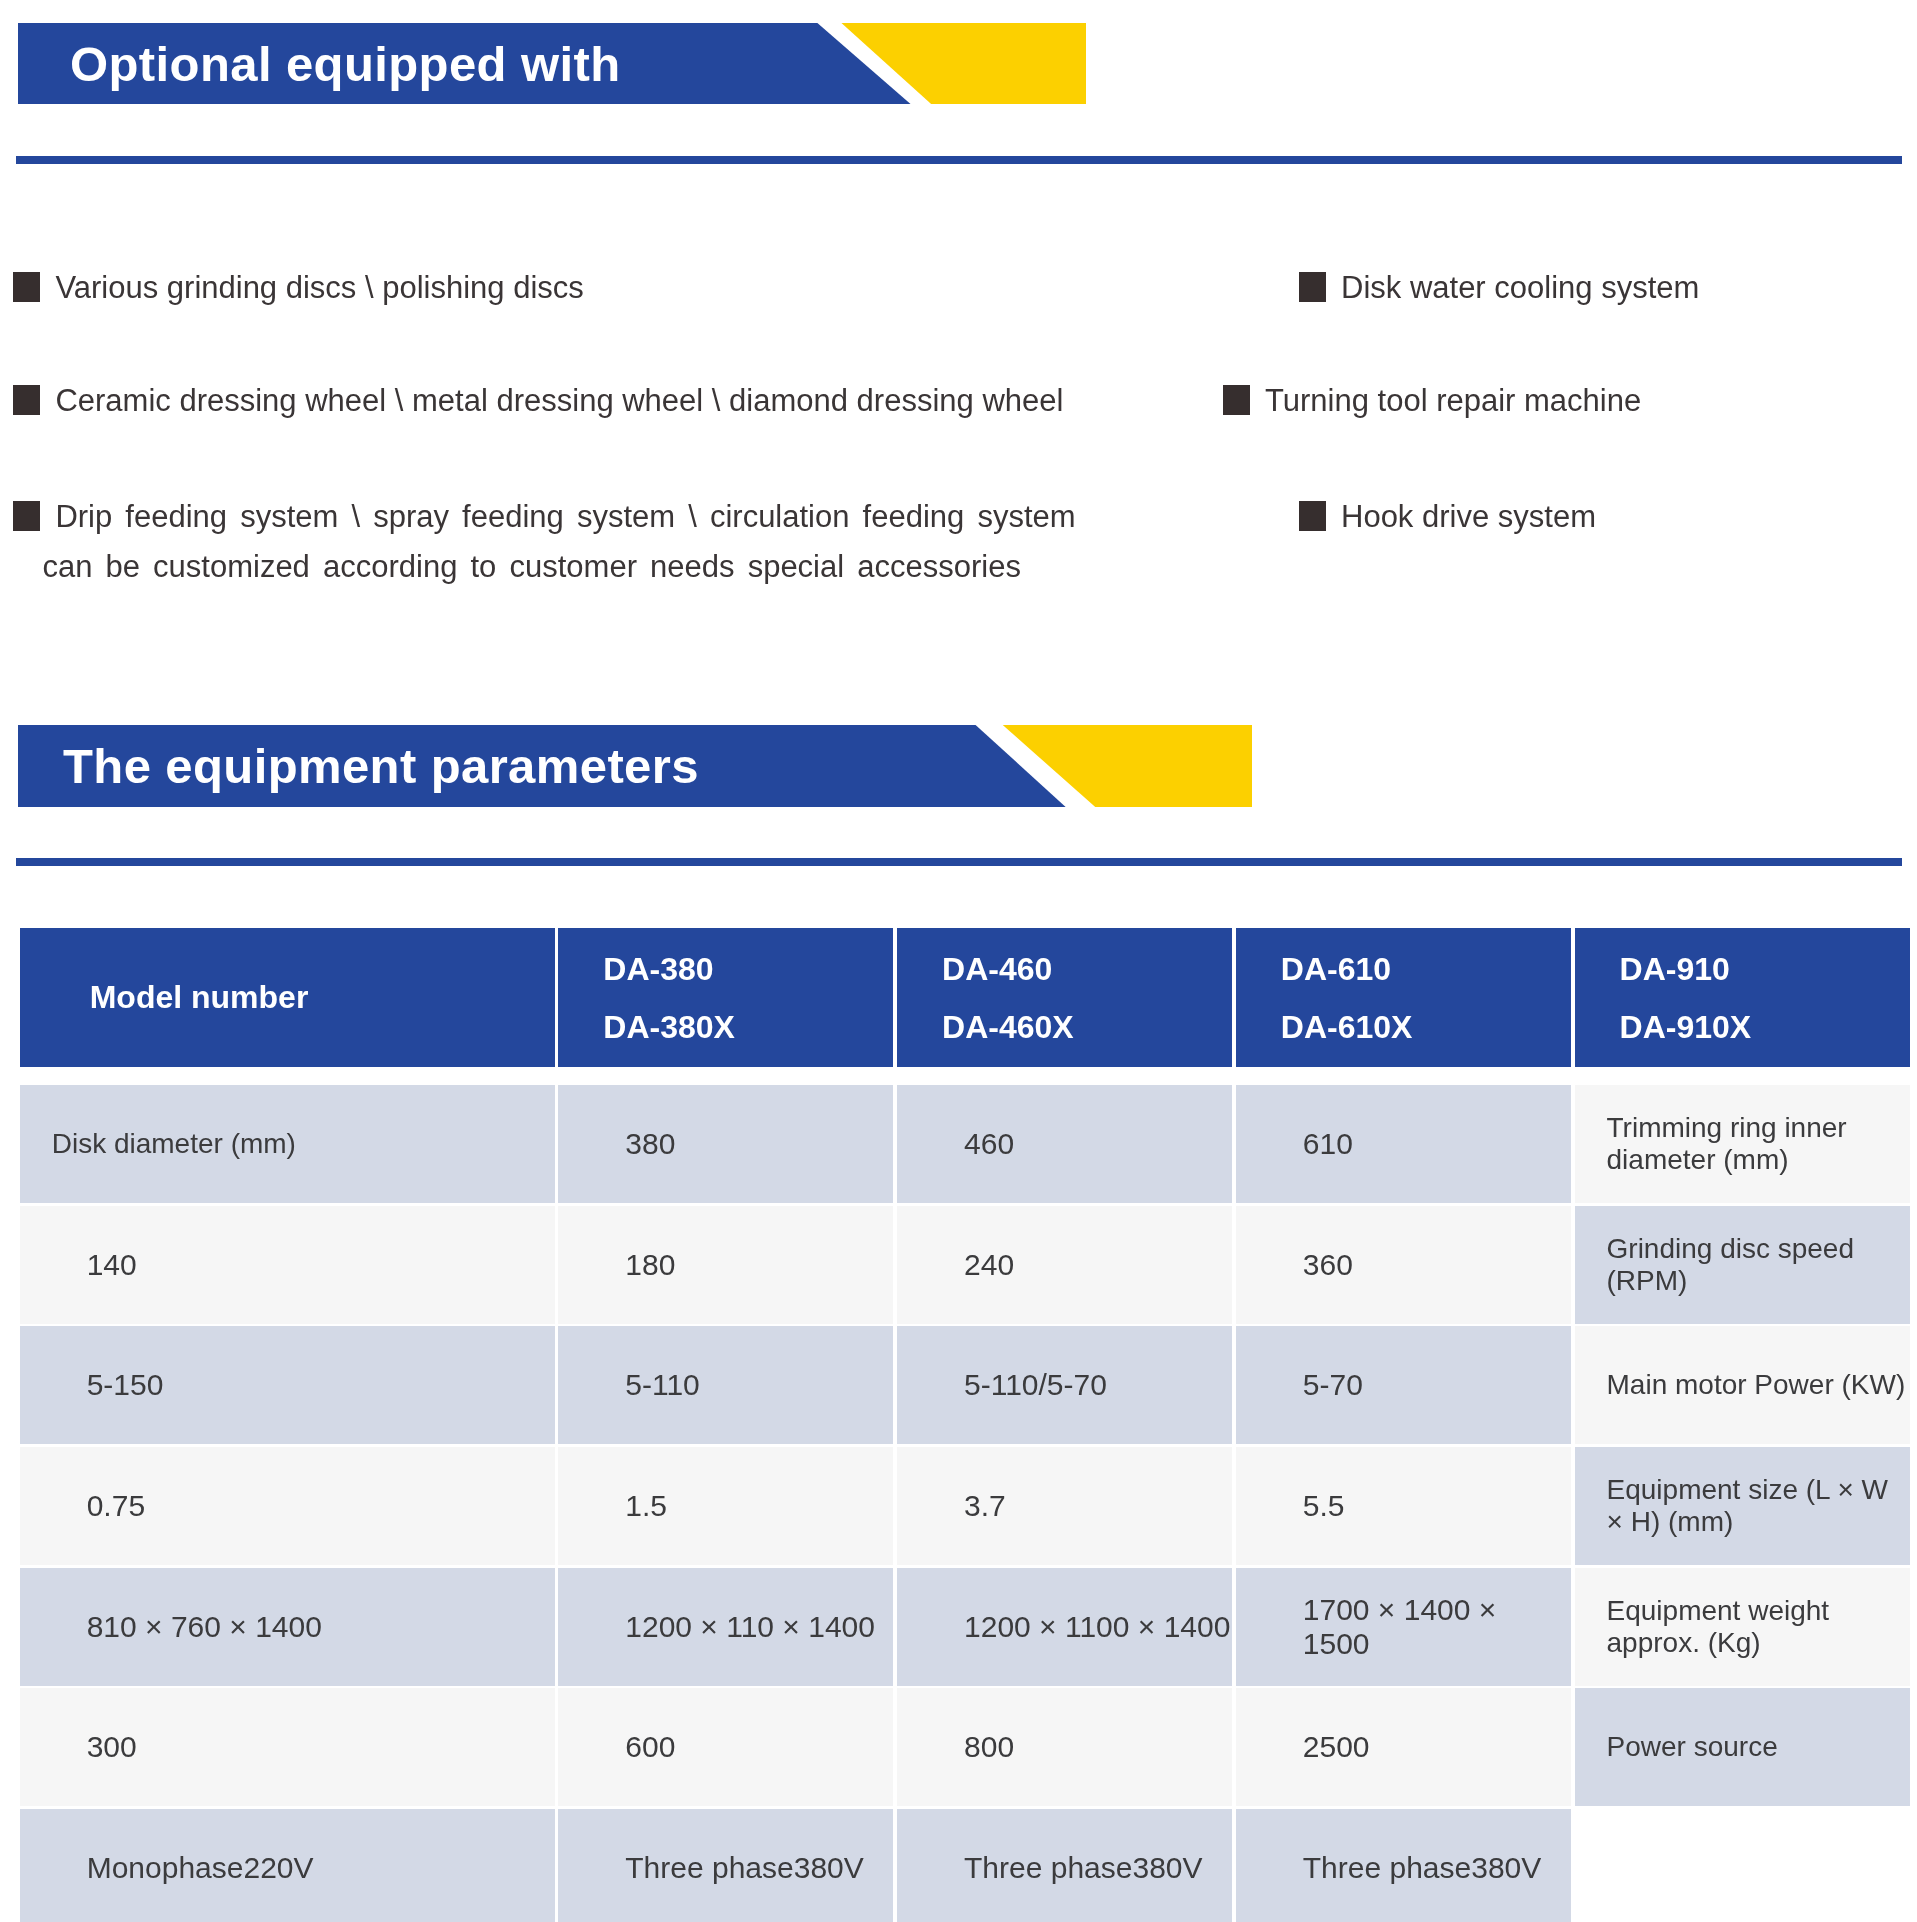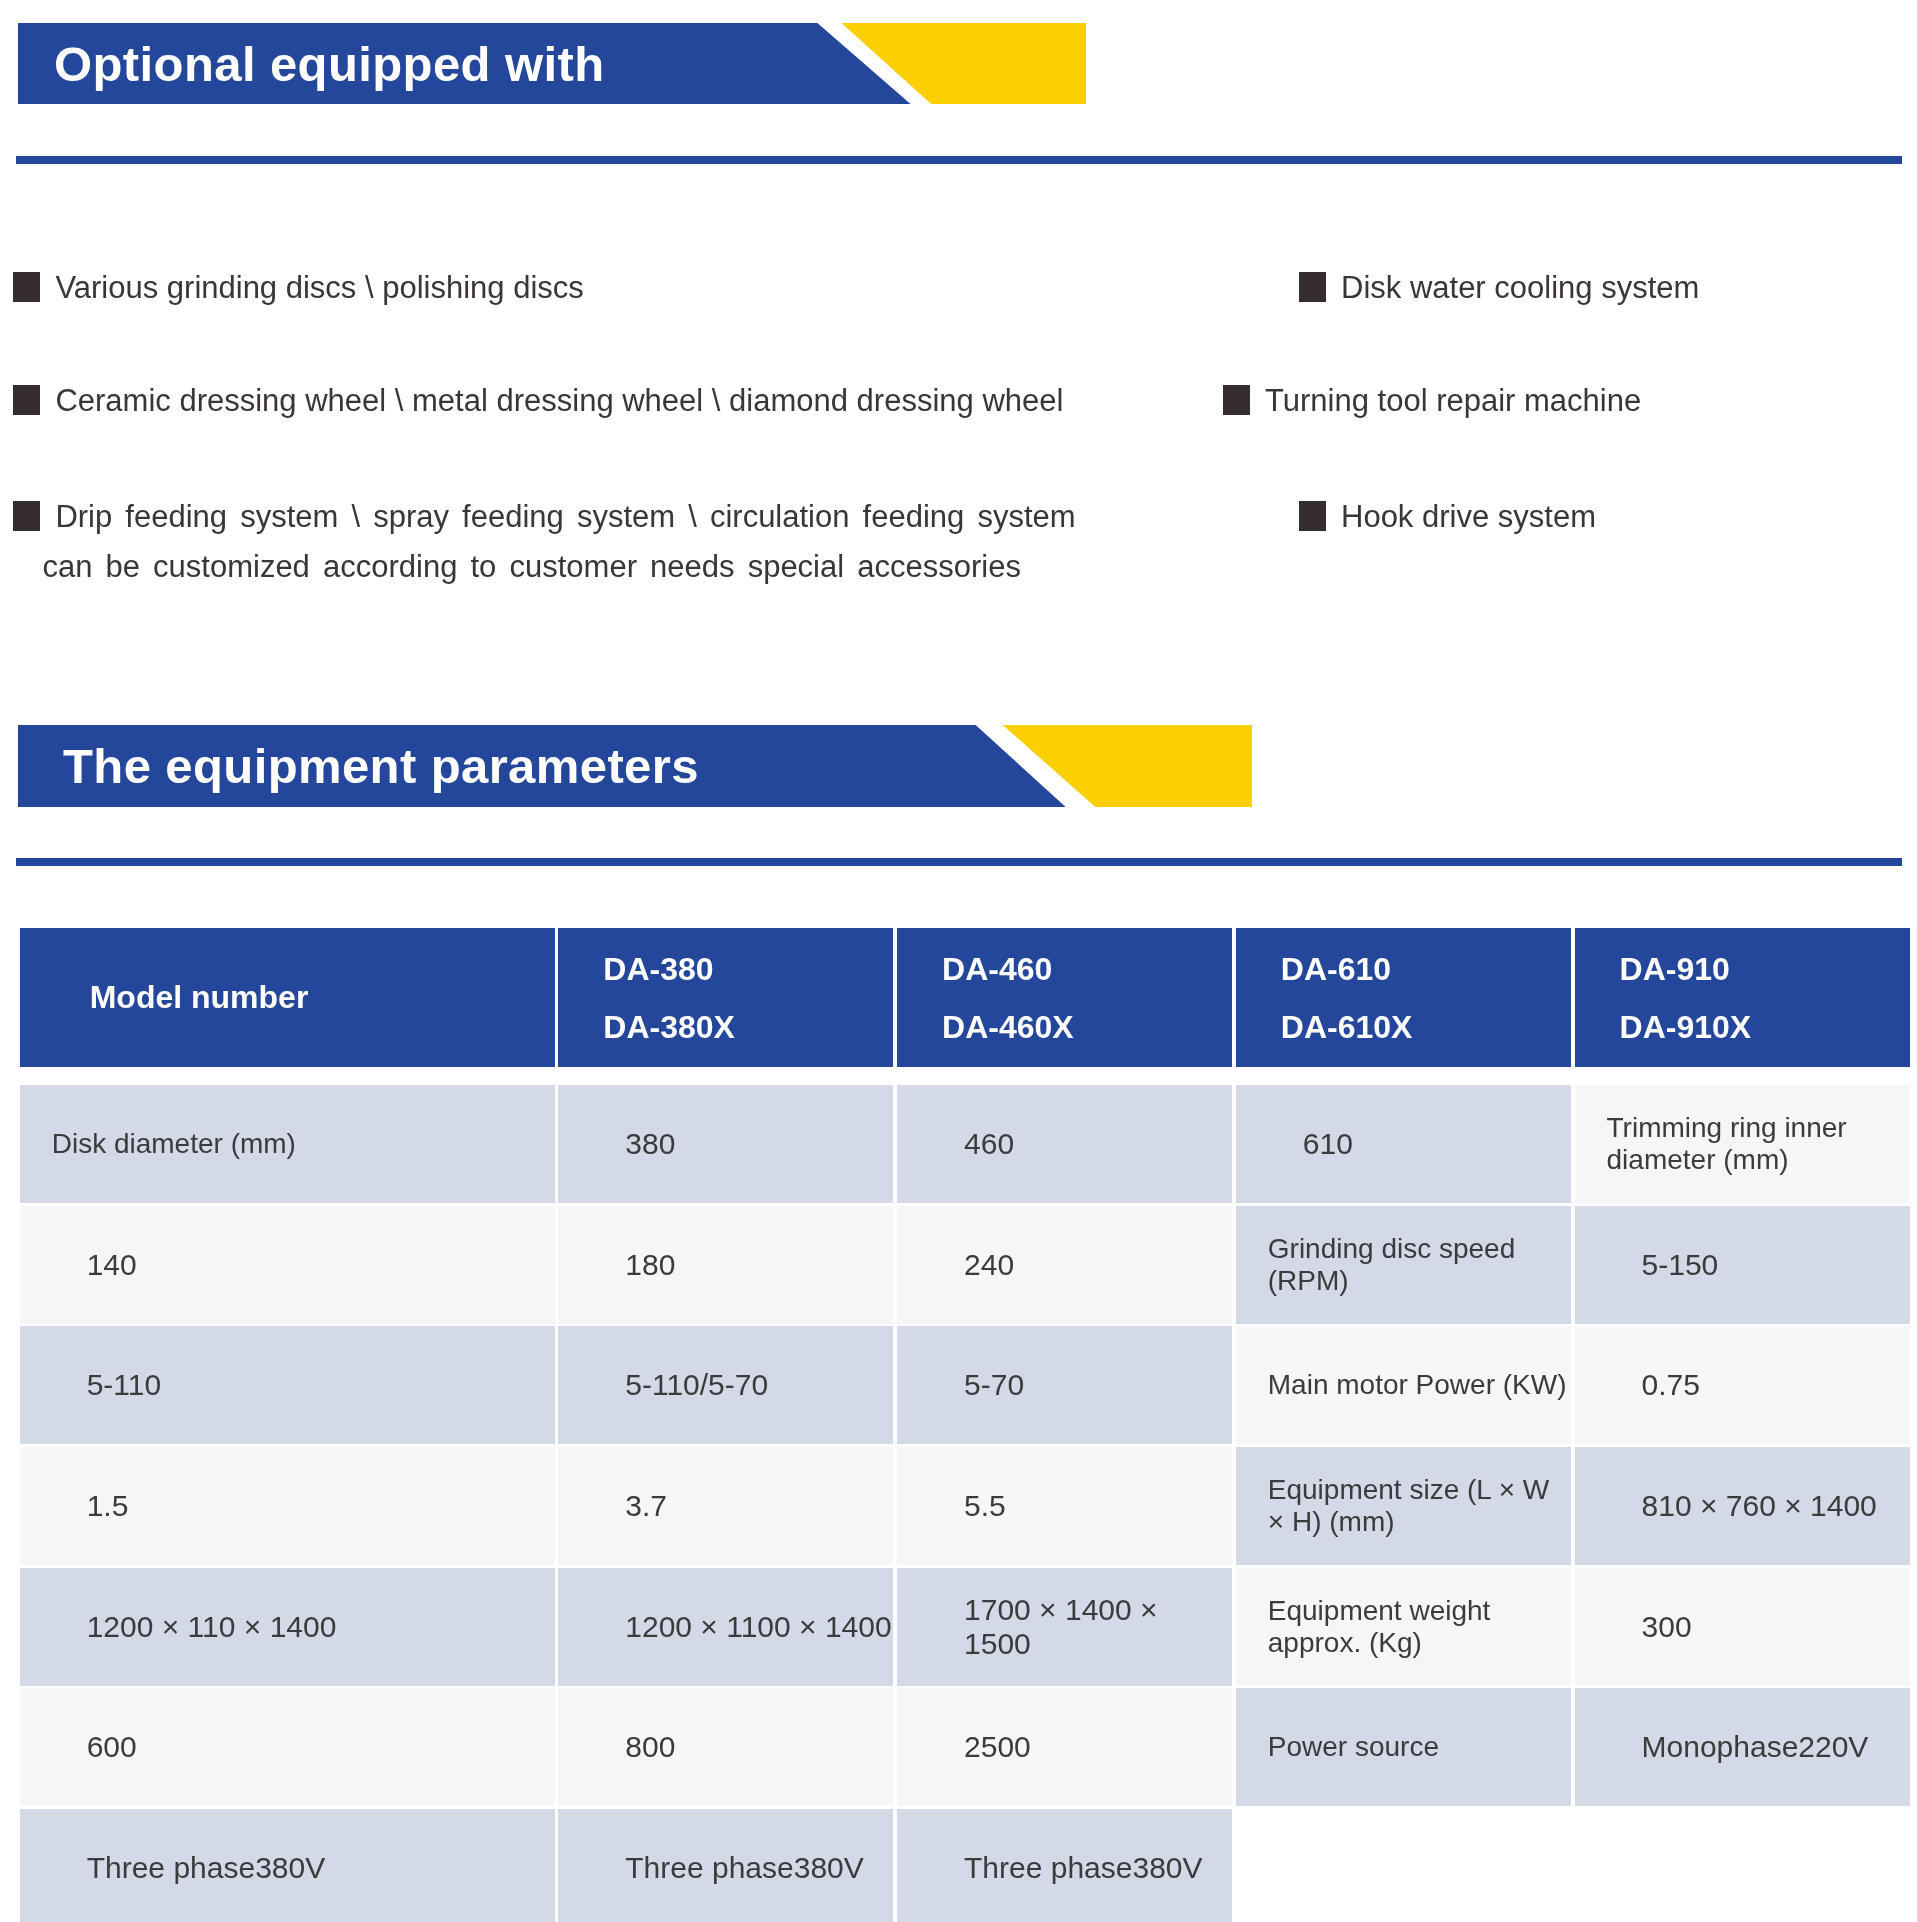--- a/index.html
+++ b/index.html
@@ -12,21 +12,21 @@
   .banner .shape.blue  { background:#24479C; }
   .banner .shape.yellow{ background:#FCD000; }
   .banner1 { top:23px;  width:1068px; height:81px; }
   .banner1 .blue   { clip-path:polygon(0 0, 74.85% 0, 83.57% 100%, 0 100%); }
   .banner1 .yellow { clip-path:polygon(77.1% 0, 100% 0, 100% 100%, 85.5% 100%); }
   .banner2 { top:725px; width:1234px; height:82px; }
   .banner2 .blue   { clip-path:polygon(0 0, 77.6% 0, 84.9% 100%, 0 100%); }
   .banner2 .yellow { clip-path:polygon(79.8% 0, 100% 0, 100% 100%, 87.3% 100%); }
   .banner-title { position:absolute; top:0; left:0; height:100%; display:flex; align-items:center;
                   color:#ffffff; font-weight:bold; font-size:49px; letter-spacing:0.4px; }
-  .banner1 .banner-title { padding-left:36px; }
+  .banner1 .banner-title { padding-left:36px;margin-left:16px; }
   .banner2 .banner-title { padding-left:45px; }
 
   .rule { position:absolute; left:16px; width:1886px; height:8px; background:#24479C; }
   .rule1 { top:156px; }
   .rule2 { top:858px; }
 
   
   .opt { position:absolute; display:flex; align-items:flex-start; color:#3A3536;
          font-size:31px; line-height:38px; }
   .opt .sq { flex:0 0 auto; width:27px; height:30px; background:#362E2E; margin:2.7px 15px 0 0; }
@@ -112,20 +112,21 @@
 
       <div class="td lbl r0">Disk diameter (mm)</div>
       <div class="td val r0">380</div>
       <div class="td val r0">460</div>
       <div class="td val r0">610</div>
 
       <div class="td lbl r1">Trimming ring inner diameter (mm)</div>
       <div class="td val r1">140</div>
       <div class="td val r1">180</div>
       <div class="td val r1">240</div>
+      <div class="td val r1">360</div>
 
       <div class="td lbl r0">Grinding disc speed (RPM)</div>
       <div class="td val r0">5-150</div>
       <div class="td val r0">5-110</div>
       <div class="td val r0">5-110/5-70</div>
       <div class="td val r0">5-70</div>
 
       <div class="td lbl r1">Main motor Power (KW)</div>
       <div class="td val r1">0.75</div>
       <div class="td val r1">1.5</div>

